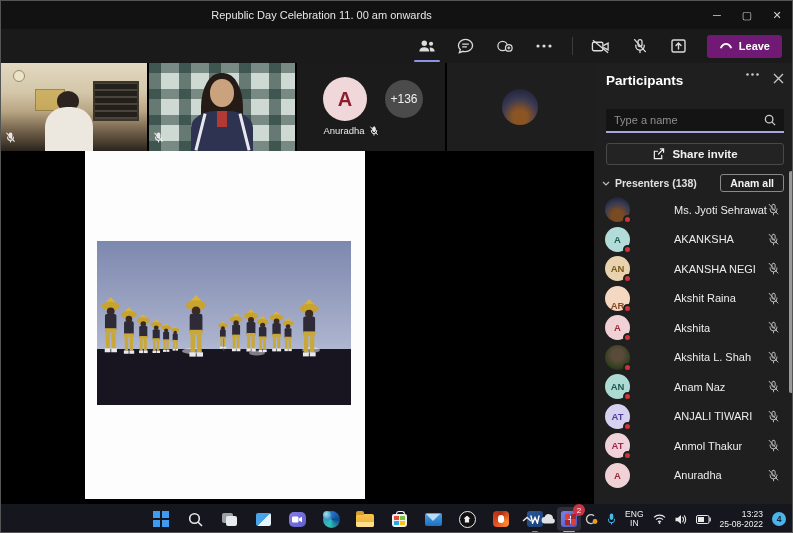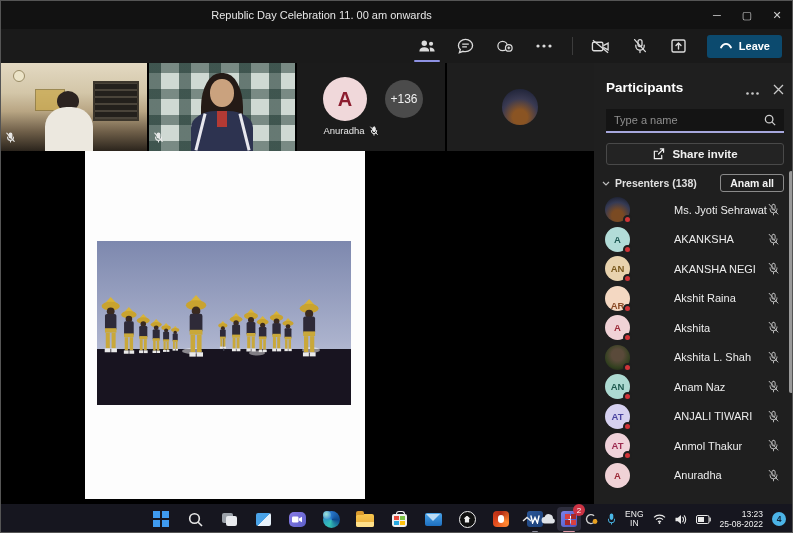--- a/index.html
+++ b/index.html
@@ -65,21 +65,21 @@
   .overflow-circle{ position:absolute; left:88px; top:17px; width:38px; height:38px; border-radius:50%;
     background:#4b4b4b; color:#f0f0f0; font-size:12px; display:flex; align-items:center; justify-content:center; }
   .photo-avatar{ position:absolute; left:55px; top:26px; width:36px; height:36px; border-radius:50%;
     background:radial-gradient(circle at 50% 78%, #8a5423 0 22%, #3a3a52 55%, #141a2e 100%); }
 
   
   .sheet{ position:absolute; left:84px; top:88px; width:280px; height:348px; background:#fdfdfd; }
   .sheet-img{ position:absolute; left:12px; top:90px; width:254px; height:164px; }
 
   
-  .panel-header{ position:absolute; left:12px; right:10px; top:10px; height:22px; display:flex; align-items:flex-end; }
+  .panel-header{ position:absolute; left:12px; right:10px; top:10px; height:22px; display:flex; align-items:flex-start; }
   .panel-title{ color:#ffffff; font-size:13.5px; font-weight:bold; flex:1; }
   .panel-header .hicon{ color:#c8c8c8; margin-left:14px; display:flex; align-items:center; }
   .search-wrap{ position:absolute; left:12px; right:10px; top:46px; height:24px; background:#141414;
     border-bottom:2px solid #a6a7dc; display:flex; align-items:center; padding:0 8px; }
   .search-wrap input{ flex:1; background:transparent; border:none; outline:none; color:#d8d8d8; font-size:11px;
     font-family:"Liberation Sans", sans-serif; }
   .search-wrap input::placeholder{ color:#8f8f8f; }
   .search-wrap .sicon{ color:#cfcfcf; display:flex; }
   .invite-btn{ position:absolute; left:12px; right:10px; top:80px; height:22px; background:#232323;
     border:1px solid #494949; border-radius:3px; color:#f0f0f0; font-size:11.5px; font-weight:bold;
@@ -212,21 +212,21 @@
           <path d="M3.8 7.2v.8a4.2 4.2 0 0 0 8.4 0v-.8M8 12.4v2.2"></path>
           <line x1="2.6" y1="1.6" x2="13.4" y2="13.6"></line>
         </svg>
       </div>
       <div class="tb-icon">
         <svg width="17" height="16" viewBox="0 0 17 16" fill="none" stroke="currentColor" stroke-width="1.4" stroke-linecap="round">
           <rect x="2" y="2" width="13" height="12" rx="1.5"></rect>
           <path d="M8.5 11V5.4M6 7.5L8.5 5l2.5 2.5"></path>
         </svg>
       </div>
-      <button class="leave-btn" style="background:#0c4a6e">
+      <button class="leave-btn" style="background:#701a75">
         <svg width="14" height="8" viewBox="0 0 14 8" fill="none" stroke="#fff" stroke-width="1.8" stroke-linecap="round">
           <path d="M2 5.5C3.4 2.8 5.6 1.8 7 1.8s3.6 1 5 3.7"></path>
         </svg>
         <span>Leave</span>
       </button>
     </div>
   </div>
 
   <div class="main">
     <div class="strip">

